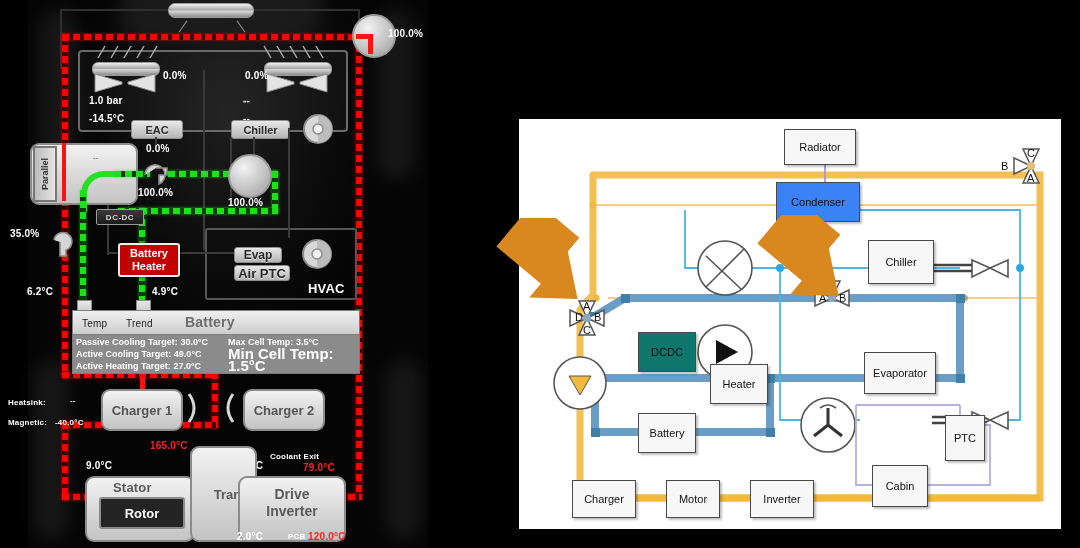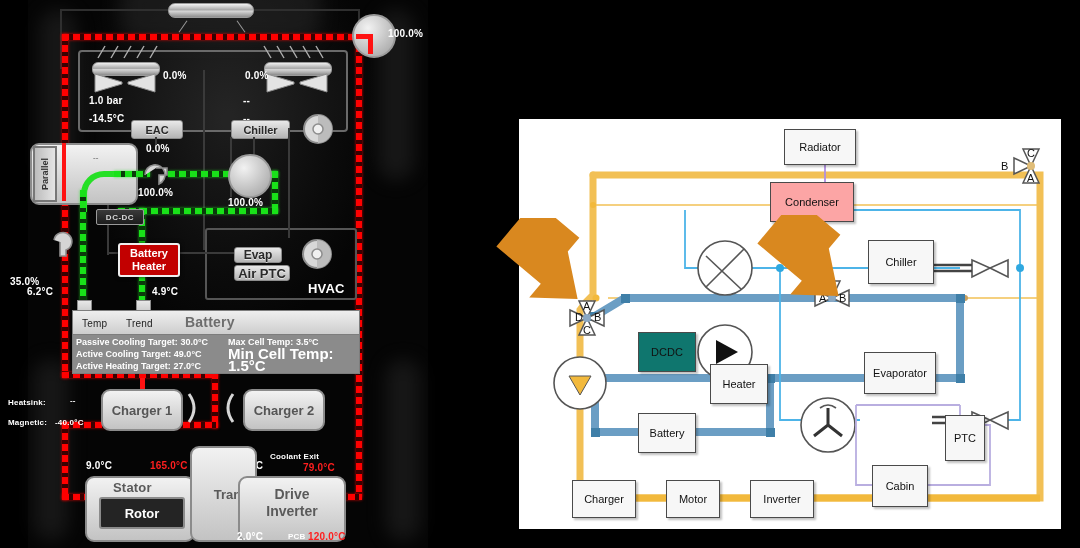--- a/index.html
+++ b/index.html
@@ -178,21 +178,21 @@
          color:#d8d8d8;font-size:8px;font-weight:bold;letter-spacing:.5px;">DC-DC</div>
 
     <div class="battheater" style="left:118px;top:243px;width:48px;">
       <span>Battery</span><br>
       <span>Heater</span>
     </div>
 
     <svg style="position:absolute;left:50px;top:228px;" width="26" height="30">
       <path d="M4 12 A9 9 0 1 1 16 22 L16 28 L10 28 L10 14" fill="#d5d5d5" stroke="#8d8d8d" stroke-width="1.6"></path>
     </svg>
-    <div class="lbl" style="left:10px;top:228px;margin-top:48px;">35.0%</div>
+    <div class="lbl" style="left:10px;top:228px;">35.0%</div>
     <div class="lbl" style="left:27px;top:286px;">6.2°C</div>
     <div class="lbl" style="left:152px;top:286px;">4.9°C</div>
 
     <div class="box" style="left:234px;top:247px;width:46px;height:14px;font-size:12px;">Evap</div>
     <div class="box" style="left:234px;top:265px;width:54px;height:14px;font-size:13px;">Air PTC</div>
     <svg style="position:absolute;left:300px;top:237px;" width="34" height="34">
       <circle cx="17" cy="17" r="14" fill="#d8d8d8" stroke="#8d8d8d" stroke-width="2"></circle>
       <path d="M17 3 A14 14 0 0 1 17 31 Z" fill="#bcbcbc"></path>
       <circle cx="17" cy="17" r="5" fill="#f0f0f0" stroke="#8d8d8d" stroke-width="1.5"></circle>
     </svg>
@@ -243,21 +243,21 @@
     <div class="bigbox" style="left:243px;top:389px;width:78px;height:38px;display:flex;align-items:center;justify-content:center;
          color:#555;font-size:13px;font-weight:bold;">Charger 2</div>
     <svg style="position:absolute;left:186px;top:392px;" width="14" height="32">
       <path d="M3 2 Q13 16 3 30" stroke="#d6d6d6" stroke-width="3" fill="none"></path>
     </svg>
     <svg style="position:absolute;left:222px;top:392px;" width="14" height="32">
       <path d="M11 2 Q1 16 11 30" stroke="#d6d6d6" stroke-width="3" fill="none"></path>
     </svg>
 
     <div class="lbl" style="left:86px;top:460px;">9.0°C</div>
-    <div class="lbl red" style="left:150px;top:460px;">165.0°C</div>
+    <div class="lbl red" style="left:150px;top:440px;">165.0°C</div>
     <div class="lbl" style="left:237px;top:460px;">6.0°C</div>
     <div class="lbl sm" style="left:270px;top:452px;">Coolant Exit</div>
     <div class="lbl red" style="left:303px;top:462px;">79.0°C</div>
 
     <div class="bigbox" style="left:85px;top:476px;width:106px;height:62px;"></div>
     <div class="lbl" style="left:113px;top:480px;color:#5a5a5a;font-size:13px;">Stator</div>
     <div class="darkbox" style="left:99px;top:497px;width:82px;height:28px;font-size:13px;color:#fff;">Rotor</div>
     <div class="bigbox" style="left:190px;top:446px;width:48px;height:92px;display:flex;align-items:center;justify-content:center;
          color:#5a5a5a;font-size:13px;font-weight:bold;padding-left:15px;">Trans</div>
     <div class="bigbox" style="left:238px;top:476px;width:104px;height:62px;">
@@ -394,21 +394,21 @@
         <polygon points="494,38 494,54 511,46"></polygon>
         <circle cx="511" cy="46" r="4" fill="#e0bd78" stroke="none"></circle>
       </g>
       <text x="507" y="37" font-family="Liberation Sans, sans-serif" font-size="11" fill="#111">C</text>
       <text x="507" y="62" font-family="Liberation Sans, sans-serif" font-size="11" fill="#111">A</text>
       <text x="481" y="50" font-family="Liberation Sans, sans-serif" font-size="11" fill="#111">B</text>
     </svg>
 
     <div style="position:absolute;left:264px;top:9px;width:70px;height:34px;border:1.5px solid #4a4a4a;background:#f7f7f7;
          display:flex;align-items:center;justify-content:center;font-size:11px;color:#111;box-shadow:2px 2px 2px rgba(0,0,0,.25);">Radiator</div>
-    <div style="position:absolute;left:250px;top:62px;width:82px;height:38px;border:1.5px solid #4a4a4a;background:#fca5a5;
+    <div style="position:absolute;left:256px;top:62px;width:82px;height:38px;border:1.5px solid #4a4a4a;background:#3b82f6;
          display:flex;align-items:center;justify-content:center;font-size:11px;color:#111;box-shadow:2px 2px 2px rgba(0,0,0,.25);">Condenser</div>
     <div style="position:absolute;left:348px;top:120px;width:64px;height:42px;border:1.5px solid #4a4a4a;background:#f7f7f7;
          display:flex;align-items:center;justify-content:center;font-size:11px;color:#111;box-shadow:2px 2px 2px rgba(0,0,0,.25);">Chiller</div>
     <div style="position:absolute;left:118px;top:212px;width:56px;height:38px;border:1.5px solid #4a4a4a;background:#0f766e;
          display:flex;align-items:center;justify-content:center;font-size:11px;color:#111;box-shadow:2px 2px 2px rgba(0,0,0,.25);">DCDC</div>
     <div style="position:absolute;left:190px;top:244px;width:56px;height:38px;border:1.5px solid #4a4a4a;background:#f7f7f7;
          display:flex;align-items:center;justify-content:center;font-size:11px;color:#111;box-shadow:2px 2px 2px rgba(0,0,0,.25);">Heater</div>
     <div style="position:absolute;left:118px;top:293px;width:56px;height:38px;border:1.5px solid #4a4a4a;background:#f7f7f7;
          display:flex;align-items:center;justify-content:center;font-size:11px;color:#111;box-shadow:2px 2px 2px rgba(0,0,0,.25);">Battery</div>
     <div style="position:absolute;left:344px;top:232px;width:70px;height:40px;border:1.5px solid #4a4a4a;background:#f7f7f7;

